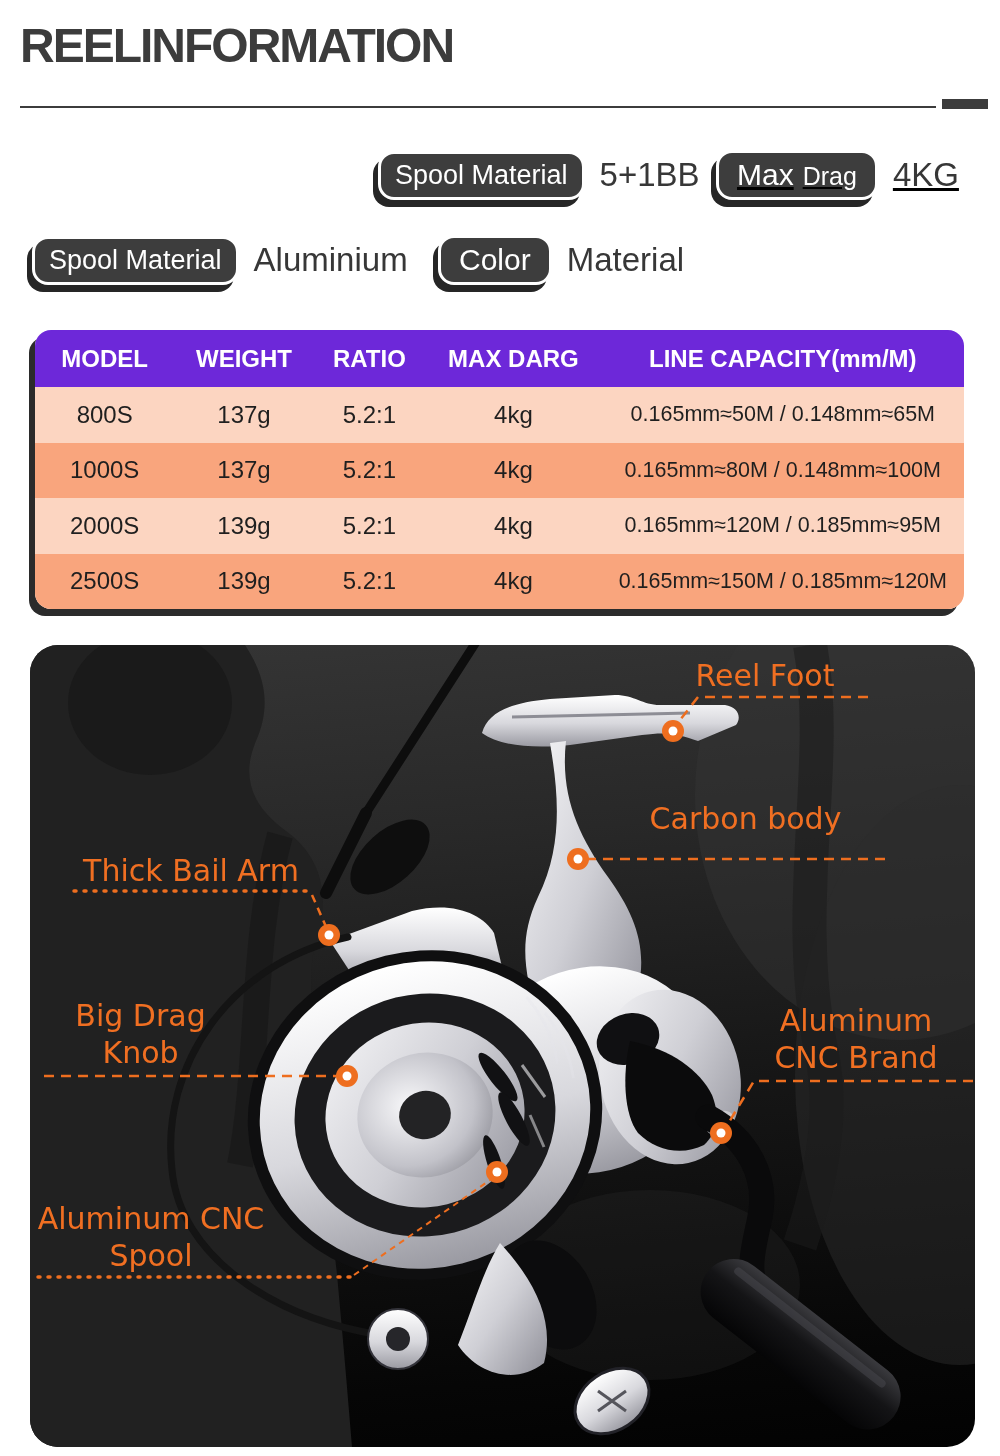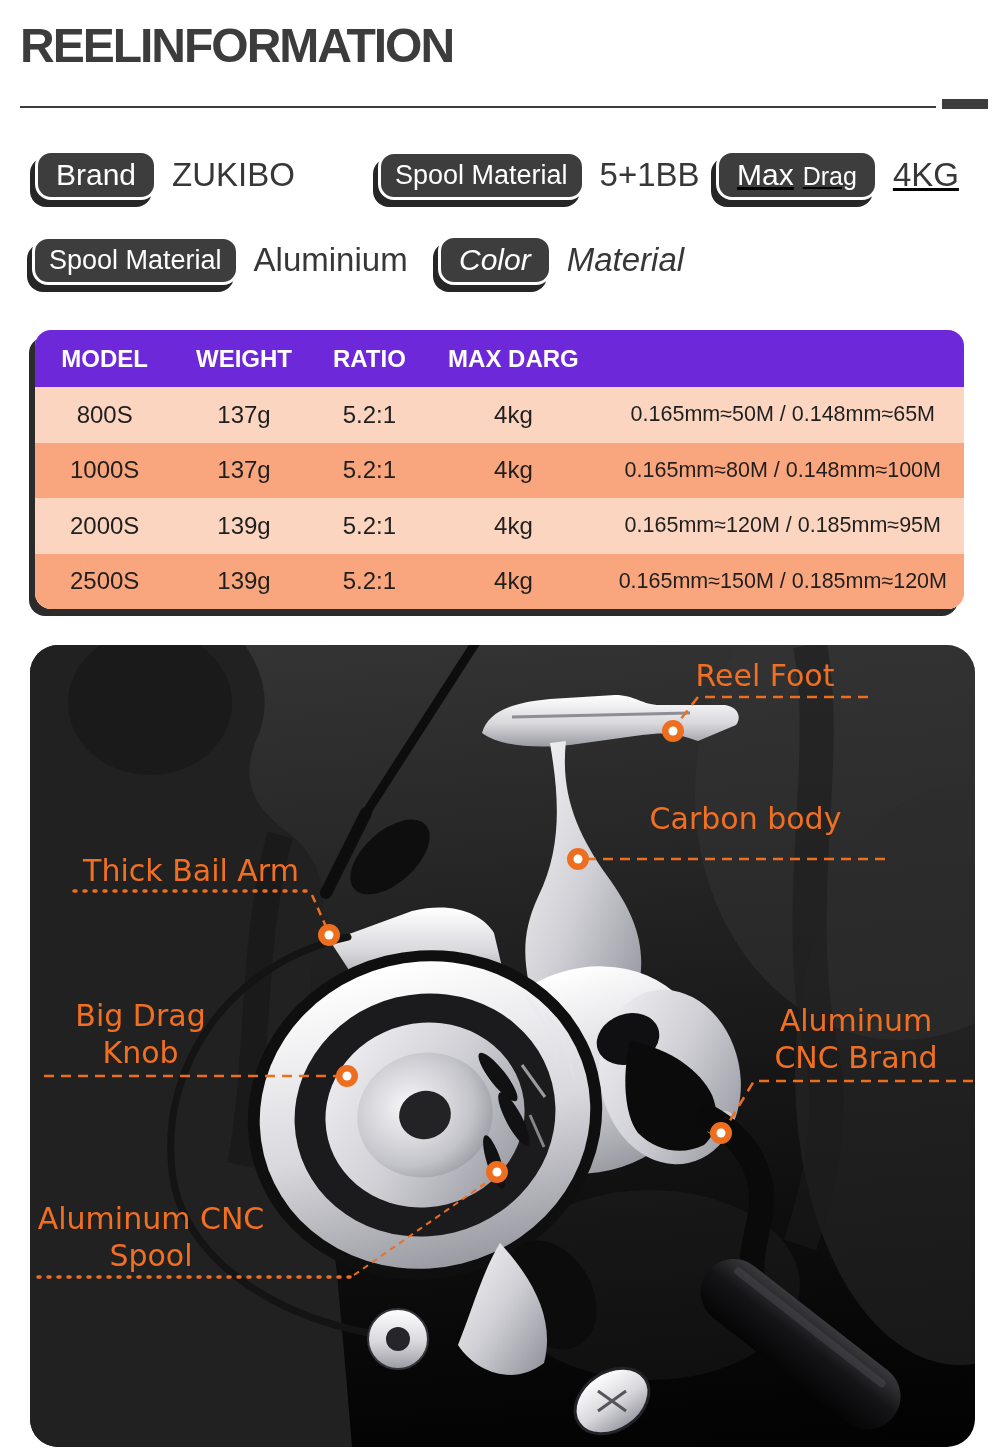--- a/index.html
+++ b/index.html
@@ -70,58 +70,53 @@
 </style>
 </head>
 <body>
 
 <div class="page">
 
   <h1 class="title">REELINFORMATION</h1>
   <div class="title-rule"></div>
   <div class="title-rule-end"></div>
 
-  <div class="badge-group" style="left:35px; top:148px;">
-    <span class="badge">
-        <span class="main">Brand</span>
-      </span>
-    <span class="badge-value">ZUKIBO</span>
-  </div>
   <div class="badge-group" style="left:378px; top:148px;">
     <span class="badge badge--wide">
         <span class="main">Spool Material</span>
       </span>
     <span class="badge-value">5+1BB</span>
   </div>
   <div class="badge-group" style="left:716px; top:148px;text-decoration:underline;">
     <span class="badge">
         <span class="main">Max</span>
         <span class="sub">Drag</span>
       </span>
     <span class="badge-value">4KG</span>
   </div>
   <div class="badge-group" style="left:32px; top:233px;">
     <span class="badge badge--wide">
         <span class="main">Spool Material</span>
       </span>
     <span class="badge-value">Aluminium</span>
   </div>
-  <div class="badge-group" style="left:438px; top:233px;font-style:italic;">
+  <div class="badge-group" style="left:438px; top:233px;">
     <span class="badge">
         <span class="main">Color</span>
       </span>
     <span class="badge-value">Material</span>
   </div>
 
   <div class="spec-table">
     <div class="t-row t-head">
       <div class="cell c0">MODEL</div>
       <div class="cell c1">WEIGHT</div>
       <div class="cell c2">RATIO</div>
       <div class="cell c3">MAX DARG</div>
+      <div class="cell c4">LINE CAPACITY(mm/M)</div>
     </div>
     <div class="t-row t-body-row">
       <div class="cell c0">800S</div>
       <div class="cell c1">137g</div>
       <div class="cell c2">5.2:1</div>
       <div class="cell c3">4kg</div>
       <div class="cell c4">0.165mm≈50M / 0.148mm≈65M</div>
     </div>
     <div class="t-row t-body-row alt">
       <div class="cell c0">1000S</div>

